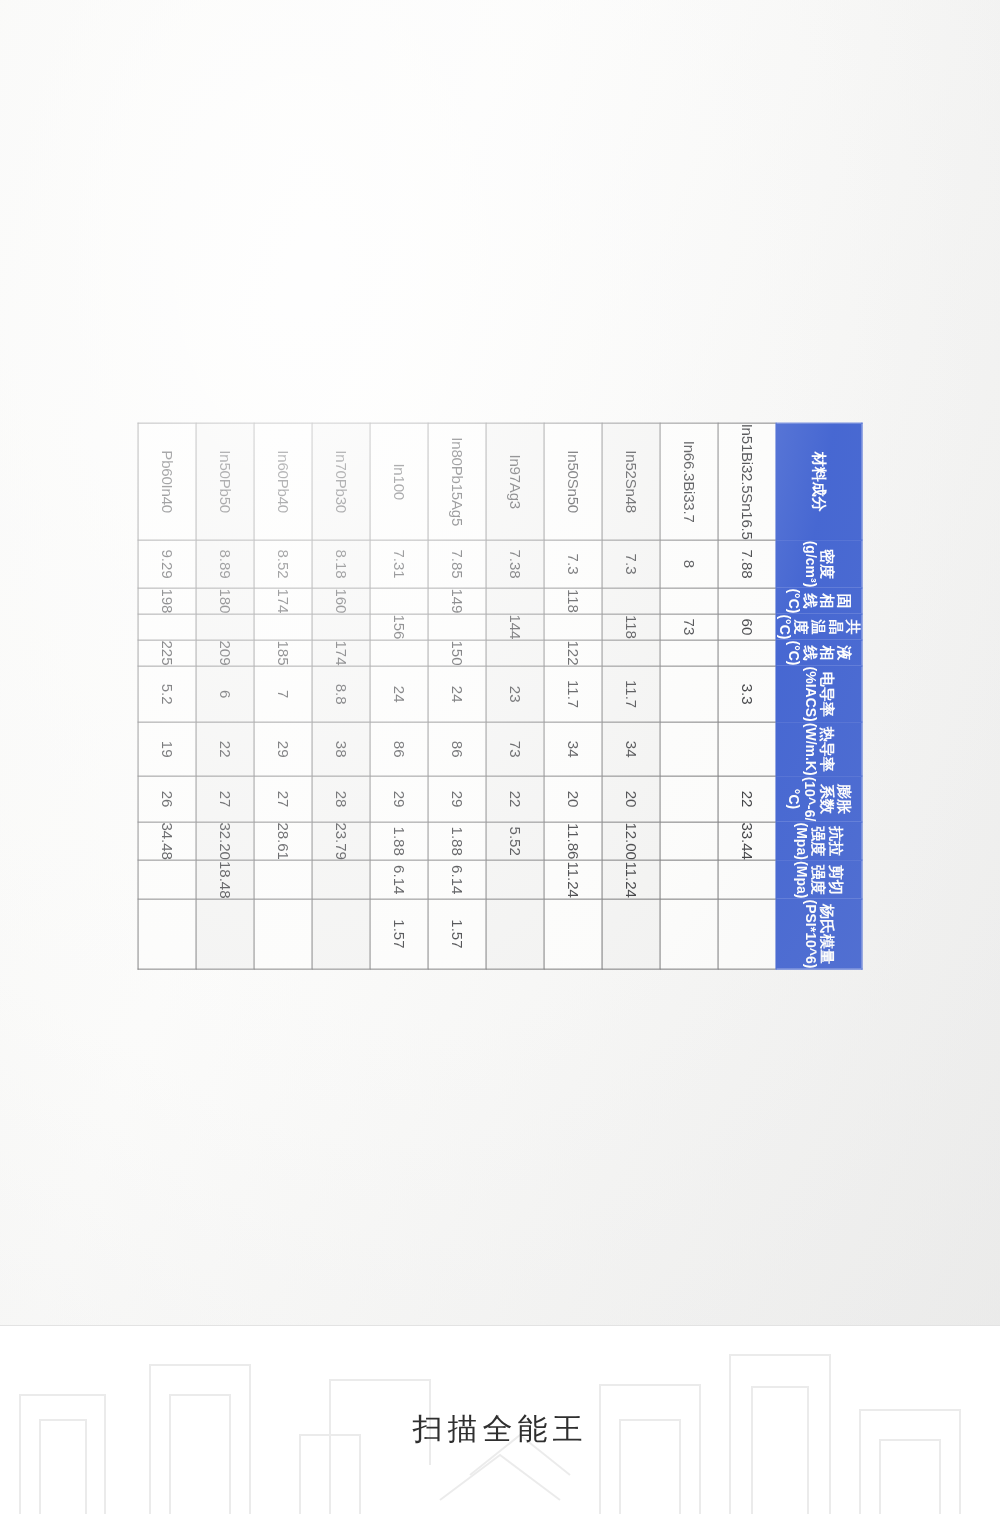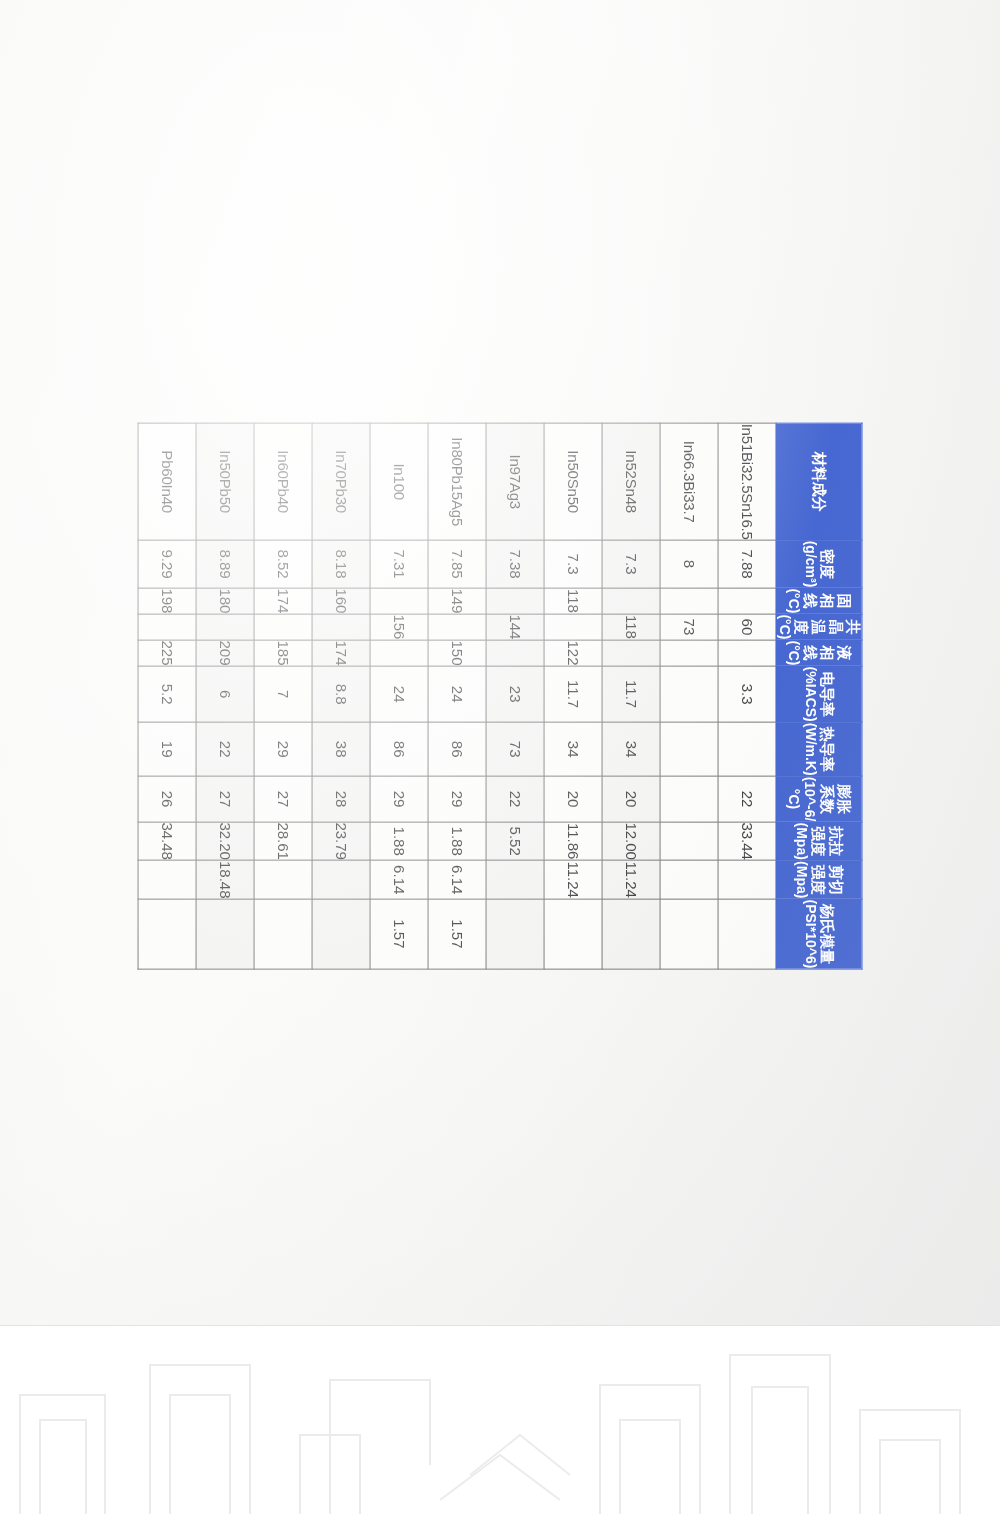--- a/index.html
+++ b/index.html
@@ -333,13 +333,14 @@
       <path d="M600 189 L600 60 L700 60 L700 189"></path>
       <path d="M620 189 L620 95 L680 95 L680 189"></path>
       <path d="M730 189 L730 30 L830 30 L830 189"></path>
       <path d="M752 189 L752 62 L808 62 L808 189"></path>
       <path d="M860 189 L860 85 L960 85 L960 189"></path>
       <path d="M880 189 L880 115 L940 115 L940 189"></path>
       <path d="M470 150 L520 110 L570 150"></path>
       <path d="M440 175 L500 130 L560 175"></path>
     </g>
   </svg>
+  <div id="watermark-text">扫描全能王</div>
 </div>
 
 </body></html>

